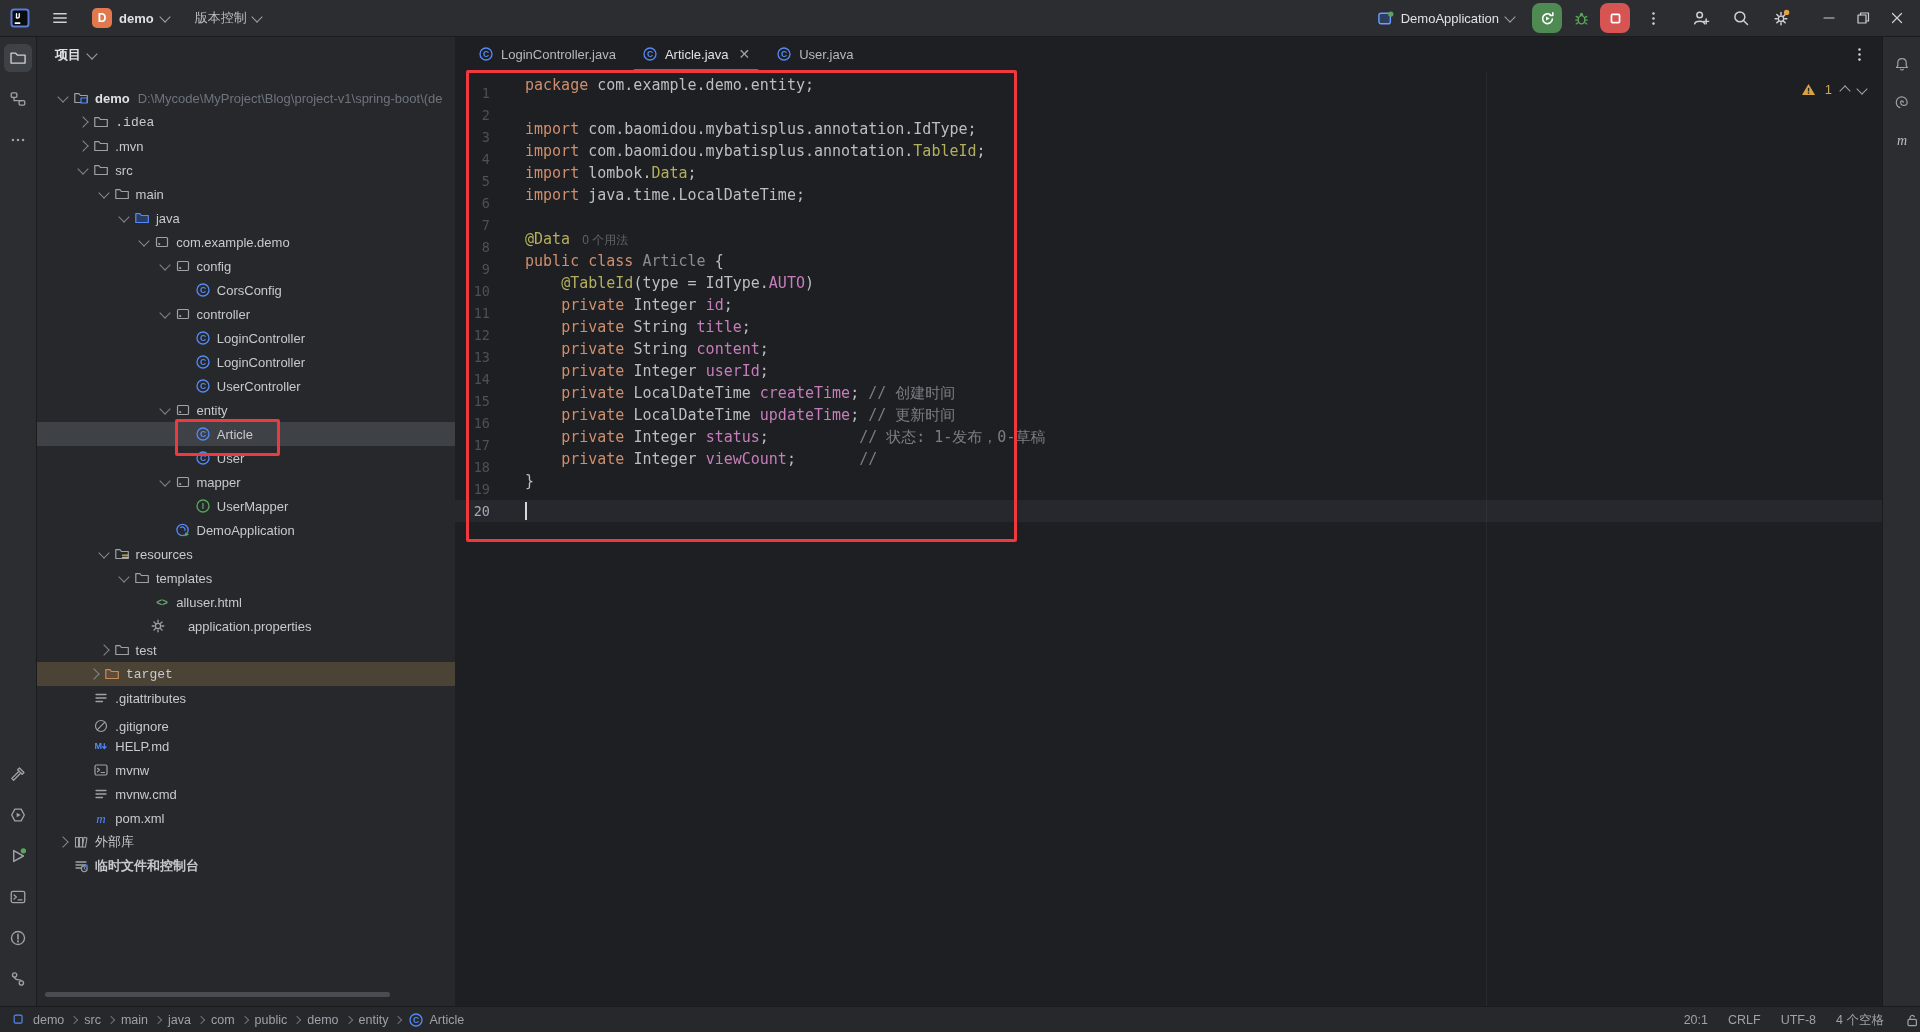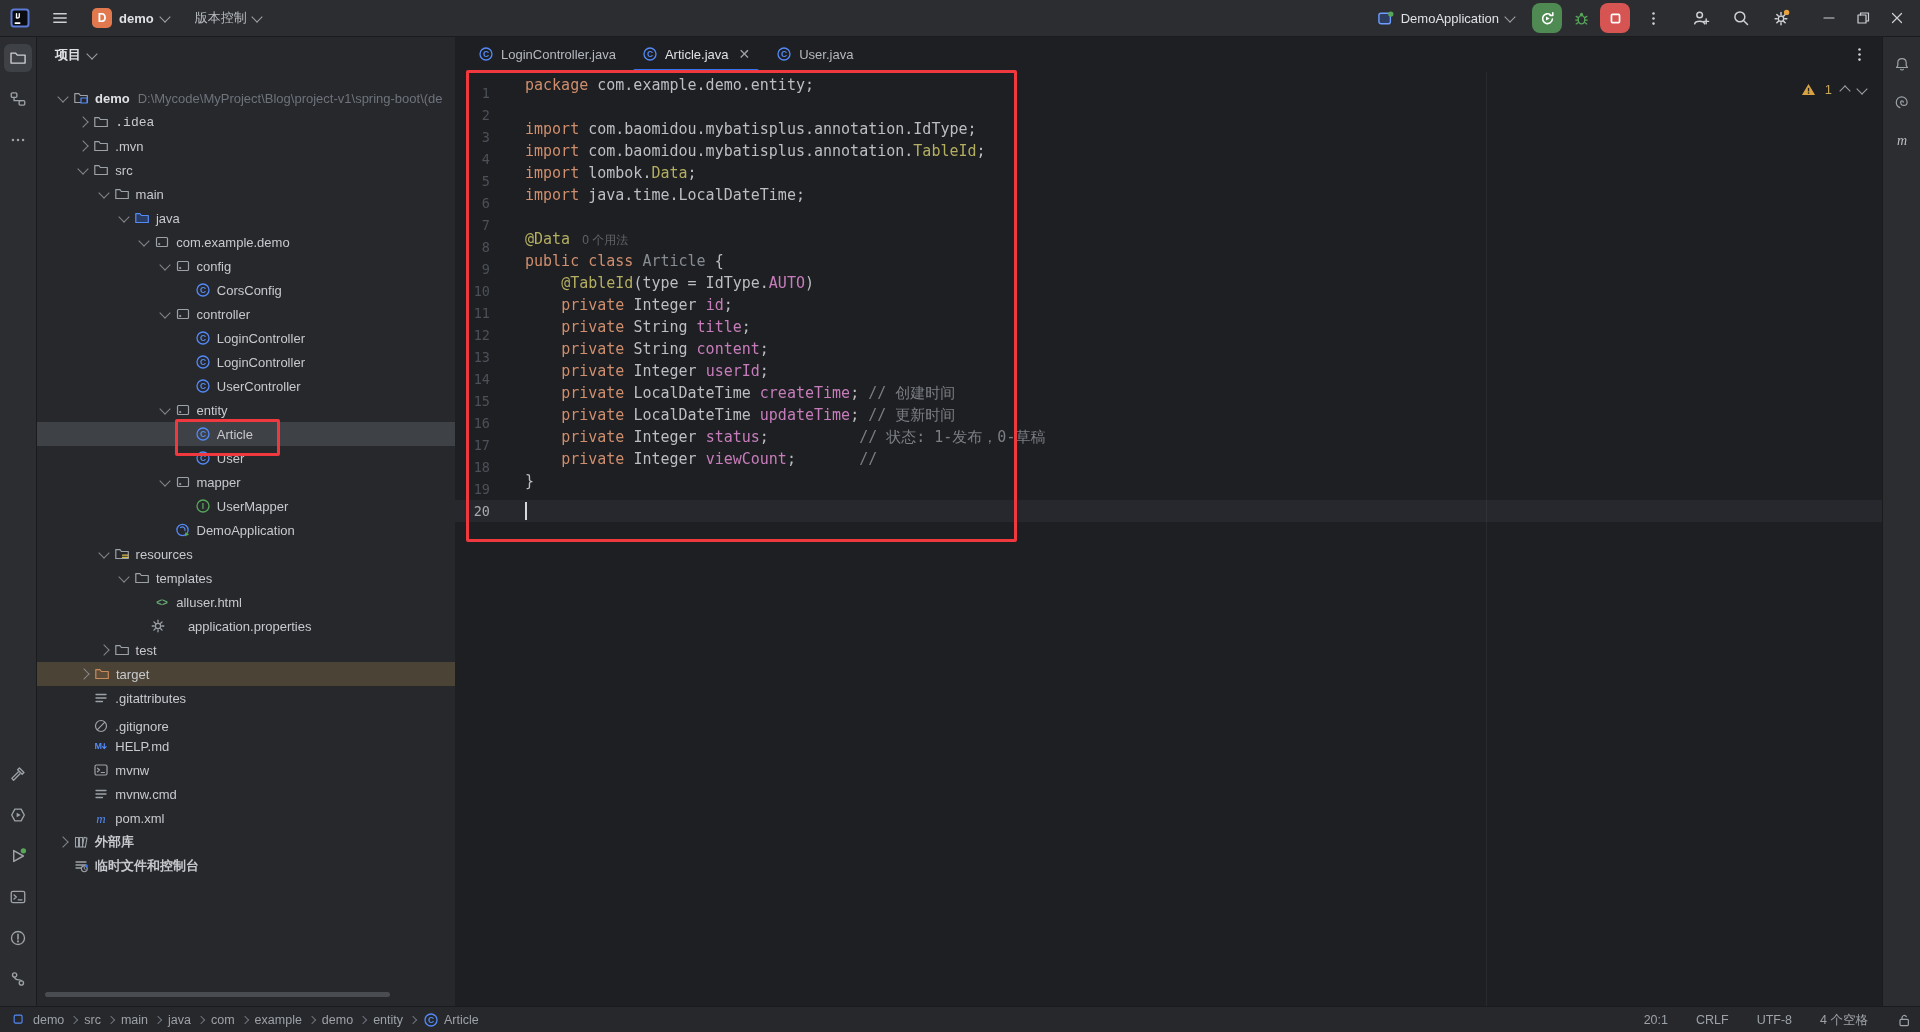--- a/index.html
+++ b/index.html
@@ -91,21 +91,21 @@
   .insp-chev{width:7px;height:7px;border-right:1.4px solid #9DA2A8;border-bottom:1.4px solid #9DA2A8}
   .insp-chev.up{transform:rotate(-135deg);margin-top:3px}
   .insp-chev.down{transform:rotate(45deg);margin-top:-2px}
 
   
   .statusbar{position:absolute;left:0;top:1006px;width:1920px;height:26px;background:#26282C;
              border-top:1px solid #1A1B1D;display:flex;align-items:center;font-size:12.5px;color:#9DA2A8;z-index:6}
   .crumbs{display:flex;align-items:center;gap:7px;padding-left:12px}
   .crumb-sep{width:5px;height:5px;border-right:1.2px solid #6E737C;border-bottom:1.2px solid #6E737C;
              transform:rotate(-45deg)}
-  .sb-right{margin-left:auto;display:flex;align-items:center;gap:28px;padding-right:8px}
+  .sb-right{margin-left:auto;display:flex;align-items:center;gap:20px;padding-right:0}
 
   
   .anno{position:absolute;border:3px solid #F0393F;border-radius:2px;z-index:50;pointer-events:none}
   .anno-code{left:466px;top:70px;width:545px;height:466px}
   .anno-tree{left:175px;top:419px;width:99px;height:31px}
 </style>
 </head>
 <body>
 
 <div class="app">
@@ -560,21 +560,21 @@
           <span class="chev-box">
             <span class="tchev closed"></span>
           </span>
           <span class="ticon">
             <svg width="16" height="16" viewBox="0 0 16 16" fill="none" stroke-linecap="round" stroke-linejoin="round">
               <path d="M1.8 3.6h4.1l1.5 1.9h6.9v7H1.8z" stroke="#9DA2A8" stroke-width="1.2" fill="none"></path>
             </svg>
           </span>
           <span class="tlabel">test</span>
         </div>
-        <div class="tree-row excluded" style="padding-left: 39px;">
+        <div class="tree-row excluded" style="padding-left: 49px; font-family: Liberation Mono, monospace;">
           <div class="band"></div>
           <span class="chev-box">
             <span class="tchev closed"></span>
           </span>
           <span class="ticon">
             <svg width="16" height="16" viewBox="0 0 16 16" fill="none" stroke-linecap="round" stroke-linejoin="round">
               <path d="M1.8 3.6h4.1l1.5 1.9h6.9v7H1.8z" stroke="#C98A5B" stroke-width="1.2" fill="rgba(199,125,72,.15)"></path>
             </svg>
           </span>
           <span class="tlabel">target</span>
@@ -635,21 +635,21 @@
         <div class="tree-row" style="padding-left: 38.3px;">
           <div class="band"></div>
           <span class="chev-box"></span>
           <span class="ticon">
             <svg width="16" height="16" viewBox="0 0 16 16" fill="none" stroke-linecap="round" stroke-linejoin="round">
               <text x="8" y="12.5" font-size="13" font-style="italic" fill="#548AF7" text-anchor="middle" font-family="Liberation Serif,serif">m</text>
             </svg>
           </span>
           <span class="tlabel">pom.xml</span>
         </div>
-        <div class="tree-row" style="padding-left: 18px; font-weight: bold;">
+        <div class="tree-row" style="padding-left: 18px;">
           <div class="band"></div>
           <span class="chev-box">
             <span class="tchev closed"></span>
           </span>
           <span class="ticon">
             <svg width="16" height="16" viewBox="0 0 16 16" fill="none" stroke-linecap="round" stroke-linejoin="round">
               <rect x="2.5" y="3.5" width="3" height="9.5" stroke="#9DA2A8" stroke-width="1.1"></rect>
               <rect x="6.5" y="3.5" width="3" height="9.5" stroke="#9DA2A8" stroke-width="1.1"></rect>
               <rect x="10.2" y="3.6" width="3" height="9.5" transform="rotate(10 11.7 8.3)" stroke="#9DA2A8" stroke-width="1.1"></rect>
             </svg>
@@ -782,21 +782,21 @@
         <span>demo</span>
         <span class="crumb-sep"></span>
         <span>src</span>
         <span class="crumb-sep"></span>
         <span>main</span>
         <span class="crumb-sep"></span>
         <span>java</span>
         <span class="crumb-sep"></span>
         <span>com</span>
         <span class="crumb-sep"></span>
-        <span>example</span>
+        <span>public</span>
         <span class="crumb-sep"></span>
         <span>demo</span>
         <span class="crumb-sep"></span>
         <span>entity</span>
         <span class="crumb-sep"></span>
         <span style="margin-right: -2px;">
           <svg width="16" height="16" viewBox="0 0 16 16" fill="none" stroke-linecap="round" stroke-linejoin="round">
             <circle cx="8" cy="8" r="6" stroke="#548AF7" stroke-width="1.3"></circle>
             <text x="8" y="11" font-size="8.5" font-weight="bold" fill="#548AF7" text-anchor="middle" font-family="Liberation Sans,sans-serif">C</text>
           </svg>

